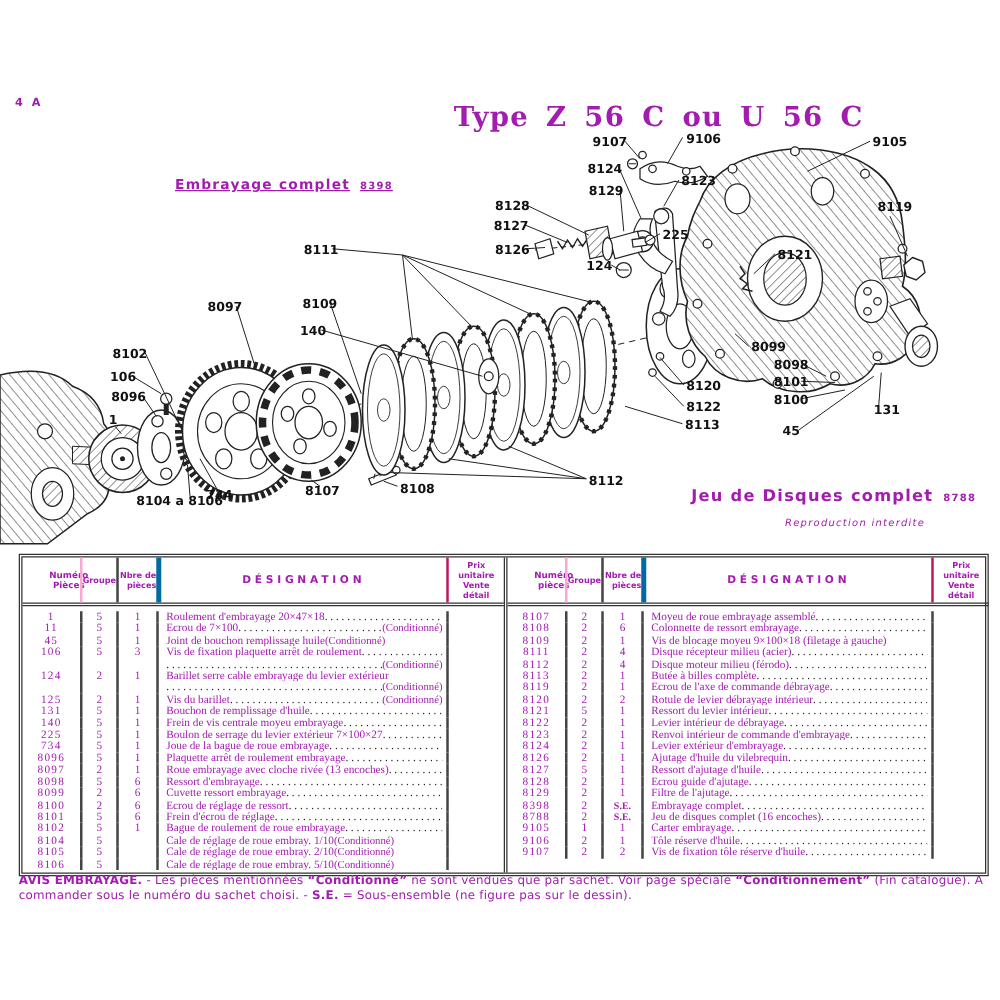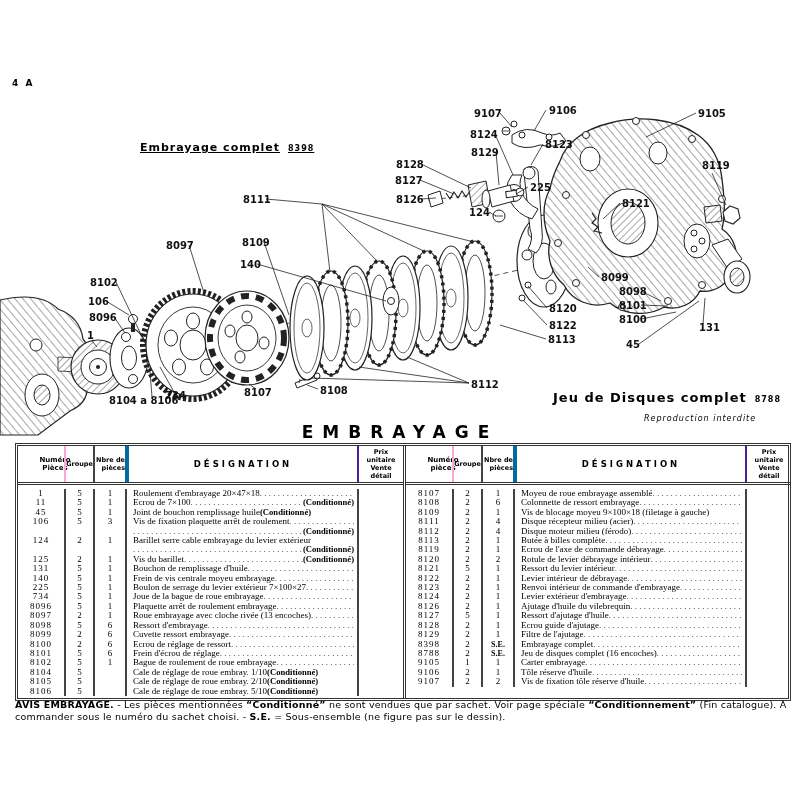--- a/index.html
+++ b/index.html
@@ -1,69 +1,70 @@
 <!DOCTYPE html>
 <html><head>
 <meta charset="utf-8">
 <style>
   html,body{margin:0;padding:0;background:#fff;}
   #page{position:relative;width:800px;height:800px;background:#fff;overflow:hidden;
-        font-family:"Liberation Sans",sans-serif;color:#000000;}
+        font-family:"Liberation Sans",sans-serif;color:#a21caf;}
   .abs{position:absolute;}
   #page-num{top:78px;left:12px;font:bold 9px "DejaVu Sans",sans-serif;letter-spacing:2px;}
   #main-title{top:76px;left:128px;font:bold 30px "DejaVu Serif",serif;letter-spacing:3px;}
   #type-title{top:81px;left:363px;font:bold 22px "DejaVu Serif",serif;word-spacing:5px;letter-spacing:1px;}
   #caption-left{top:141px;left:140px;font:bold 11px "DejaVu Sans",sans-serif;letter-spacing:1px;text-decoration:underline;}
   #caption-left small,#caption-right small{font:8px "DejaVu Sans",sans-serif;font-weight:bold;margin-left:8px;}
   #caption-right{top:390px;left:553px;font:bold 13px "DejaVu Sans",sans-serif;letter-spacing:1px;}
-  #repro-note{top:414px;left:644px;font:italic 8px "DejaVu Sans",sans-serif;letter-spacing:1px;}
+  #repro-note{top:414px;left:628px;font:italic 8px "DejaVu Sans",sans-serif;letter-spacing:1px;}
   #section-title{top:422px;left:0;width:800px;text-align:center;
                  font:bold 17px "DejaVu Sans",sans-serif;letter-spacing:9px;}
   #diagram{top:95px;left:0;width:800px;height:345px;}
   #diagram text{font:bold 10px "DejaVu Sans",sans-serif;fill:#111;}
   #diagram line{stroke:#222;stroke-width:0.8;}
 
   
   #parts-table{top:443px;left:15px;width:770px;height:252px;border:3px double #333;
                display:flex;background:#fff;}
   .half{width:50%;display:flex;flex-direction:column;}
   .half.right{border-left:3px double #333;}
   .thead{display:flex;border-bottom:3px double #333;height:36px;}
   .hc{display:flex;flex-direction:column;align-items:center;justify-content:center;
       font:bold 6.5px "DejaVu Sans",sans-serif;text-align:center;line-height:8px;}
   .h-num{width:46px;}
   .h-grp{width:27px;border-left:2px solid #f9a8d4;border-right:2px solid #444;}
   .h-qty{width:30px;border-right:4px solid #0369a1;align-items:flex-end;}
   .h-des{flex:1;font-size:8.5px;letter-spacing:3px;}
-  .h-price{width:44px;border-left:2px solid #4c1d95;}
+  .h-price{width:44px;border-left:2px solid #be185d;}
   .h-num .l1{font-size:7px;margin-left:28px;}
   .rows{flex:1;padding-top:4px;}
   .trow{display:flex;font:9px "Liberation Serif",serif;line-height:9.4px;}
   .c-num{width:46px;text-align:center;letter-spacing:1px;}
   .c-grp{width:27px;text-align:center;border-left:2px solid #444;border-right:2px solid #444;}
   .c-qty{width:30px;text-align:center;border-right:2px solid #444;}
   .c-qty.se{font-weight:bold;font-size:8px;}
   .c-des{flex:1;padding:0 3px 0 6px;overflow:hidden;}
   .c-price{width:44px;border-left:2px solid #444;}
   .dline{display:flex;overflow:hidden;}
   .dtext{white-space:nowrap;}
   .dots{flex:1 1 auto;overflow:hidden;white-space:nowrap;min-width:3px;color:#222;}
   .dots::before{content:" . . . . . . . . . . . . . . . . . . . . . . . . . . . . . . . . . . . . . . . . . . . . . . . .";}
-  .cond{font-weight:bold;white-space:nowrap;font-size:8.6px;}
+  .cond{font-weight:normal;white-space:nowrap;font-size:8.6px;}
 
   #footer-note{top:699px;left:15px;width:772px;font:9.5px "DejaVu Sans",sans-serif;
                line-height:12px;letter-spacing:0.2px;}
   #footer-note b{font-weight:bold;}
 </style>
 </head>
 <body>
 
 <div id="page">
 
   <div class="abs" id="page-num">4 A</div>
+  <div class="abs" id="type-title">Type Z 56 C ou U 56 C</div>
 
   <div class="abs" id="caption-left">
     <span>Embrayage complet</span><small>8398</small>
   </div>
 
   <svg class="abs" id="diagram" viewBox="0 0 800 345" width="800" height="345">
     <defs>
       <pattern id="hatch" width="5" height="5" patternUnits="userSpaceOnUse" patternTransform="rotate(45)">
         <rect width="5" height="5" fill="#fff"></rect>
           <line x1="0" y1="0" x2="0" y2="5" stroke="#777" stroke-width="1"></line>
@@ -329,21 +330,20 @@
         <line x1="469" y1="288" x2="407" y2="262"></line>
         <text x="471" y="293">8112</text>
       </g>
   </svg>
 
   <div class="abs" id="caption-right">
     <span>Jeu de Disques complet</span><small>8788</small>
   </div>
   <div class="abs" id="repro-note">Reproduction interdite</div>
 
-  <div class="abs" id="section-title">EMBRAYAGE</div>
 
   <div class="abs" id="parts-table">
     <div class="half left">
       <div class="thead">
         <div class="hc h-num">
           <span class="l1">Numéro</span>
           <span class="l1">Pièces</span>
         </div>
         <div class="hc h-grp">
             <span>Groupe</span>

